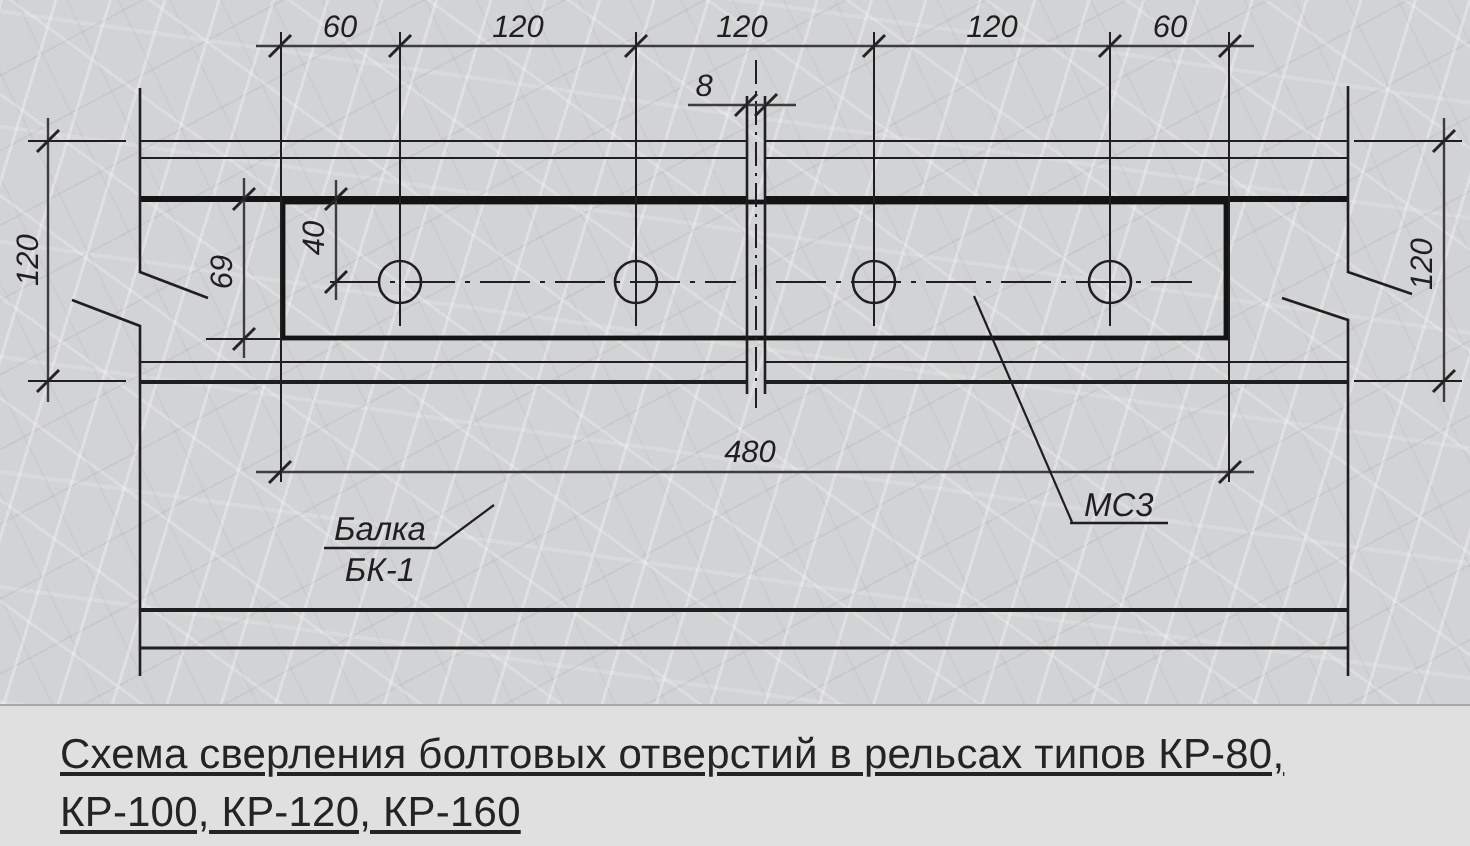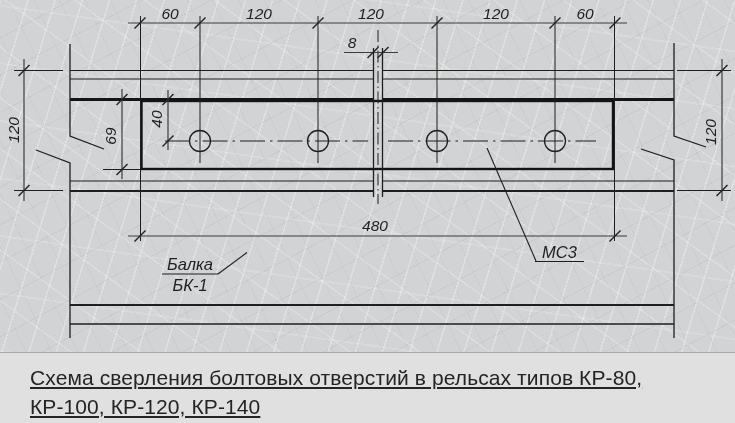--- a/index.html
+++ b/index.html
@@ -155,16 +155,16 @@
       <text class="dim-text" text-anchor="middle" transform="rotate(-90 162 119)" x="162" y="119">40</text>
 
       <text class="lbl-text" x="542" y="258" text-anchor="start">МС3</text>
       <text class="lbl-text" x="190" y="270" text-anchor="middle">Балка</text>
       <text class="lbl-text" x="190" y="290.5" text-anchor="middle">БК-1</text>
     </svg>
   </div>
 
   <div class="caption">
     <div>Схема сверления болтовых отверстий в рельсах типов КР-80,</div>
-    <div>КР-100, КР-120, КР-140</div>
+    <div>КР-100, КР-120, КР-160</div>
   </div>
 
 </div>
 
 </body></html>

